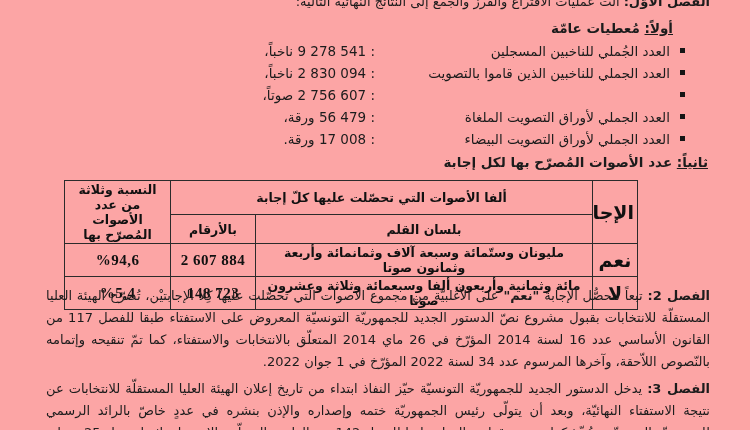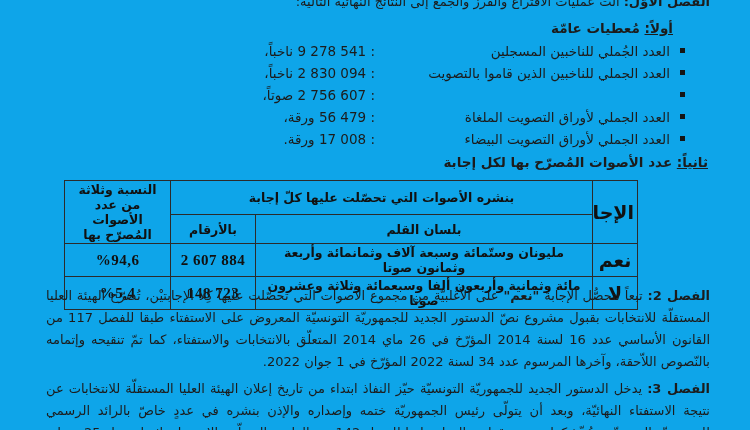--- a/index.html
+++ b/index.html
@@ -5,21 +5,21 @@
   html,body{margin:0;padding:0;}
   body{
     width:750px;height:430px;
     background:#ffffff;
     font-family:"DejaVu Sans", sans-serif;
     color:#1c1c1c;
     direction:rtl;
   }
   .page{
     position:relative;width:750px;height:430px;
-    background:#0ea5e9;overflow:hidden;
+    background:#fca5a5;overflow:hidden;
   }
   
   .chapter1{
     position:absolute;top:-7px;right:40px;left:20px;
     font-size:13px;line-height:18px;text-align:right;white-space:nowrap;
   }
   .chapter1 b{font-weight:bold;}
   
   .sec-head{
     position:absolute;right:46px;
@@ -116,21 +116,21 @@
   <table class="results">
     <colgroup>
       <col style="width:45px">
         <col style="width:337px">
         <col style="width:85px">
         <col style="width:106px">
     </colgroup>
     <tbody>
         <tr class="row-h1">
       <td rowspan="2" class="th cell-ans">الإجابة</td>
-      <td colspan="2" class="th">بنشره الأصوات التي تحصّلت عليها كلّ إجابة</td>
+      <td colspan="2" class="th">ألفا الأصوات التي تحصّلت عليها كلّ إجابة</td>
       <td rowspan="2" class="th pct-h">
         <span>النسبة وثلاثة من عدد</span>
         <span>الأصوات المُصرّح بها</span>
       </td>
     </tr>
     <tr class="row-h2">
       <td class="th">بلسان القلم</td>
       <td class="th">بالأرقام</td>
     </tr>
     <tr class="row-data">

